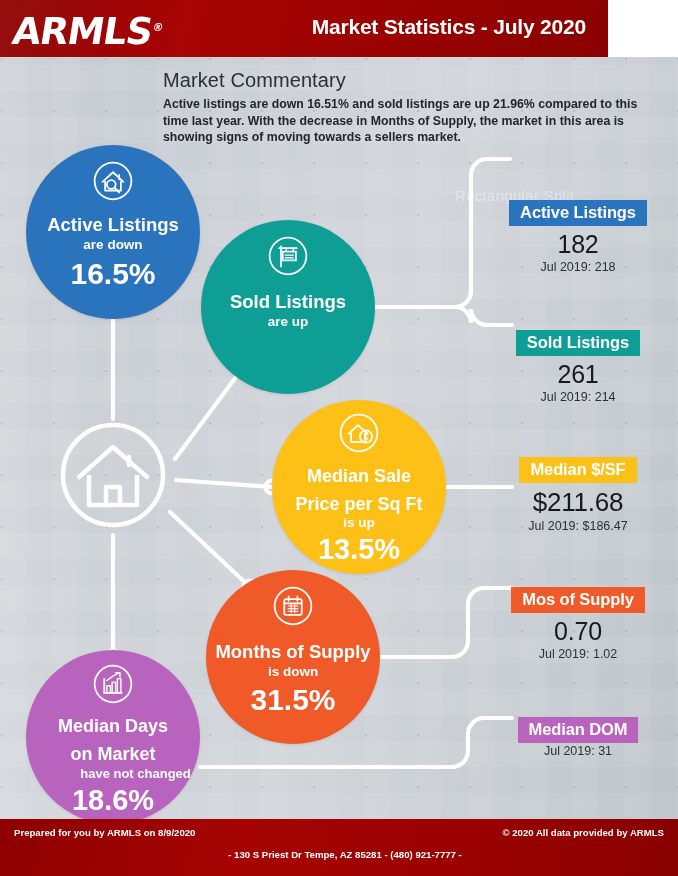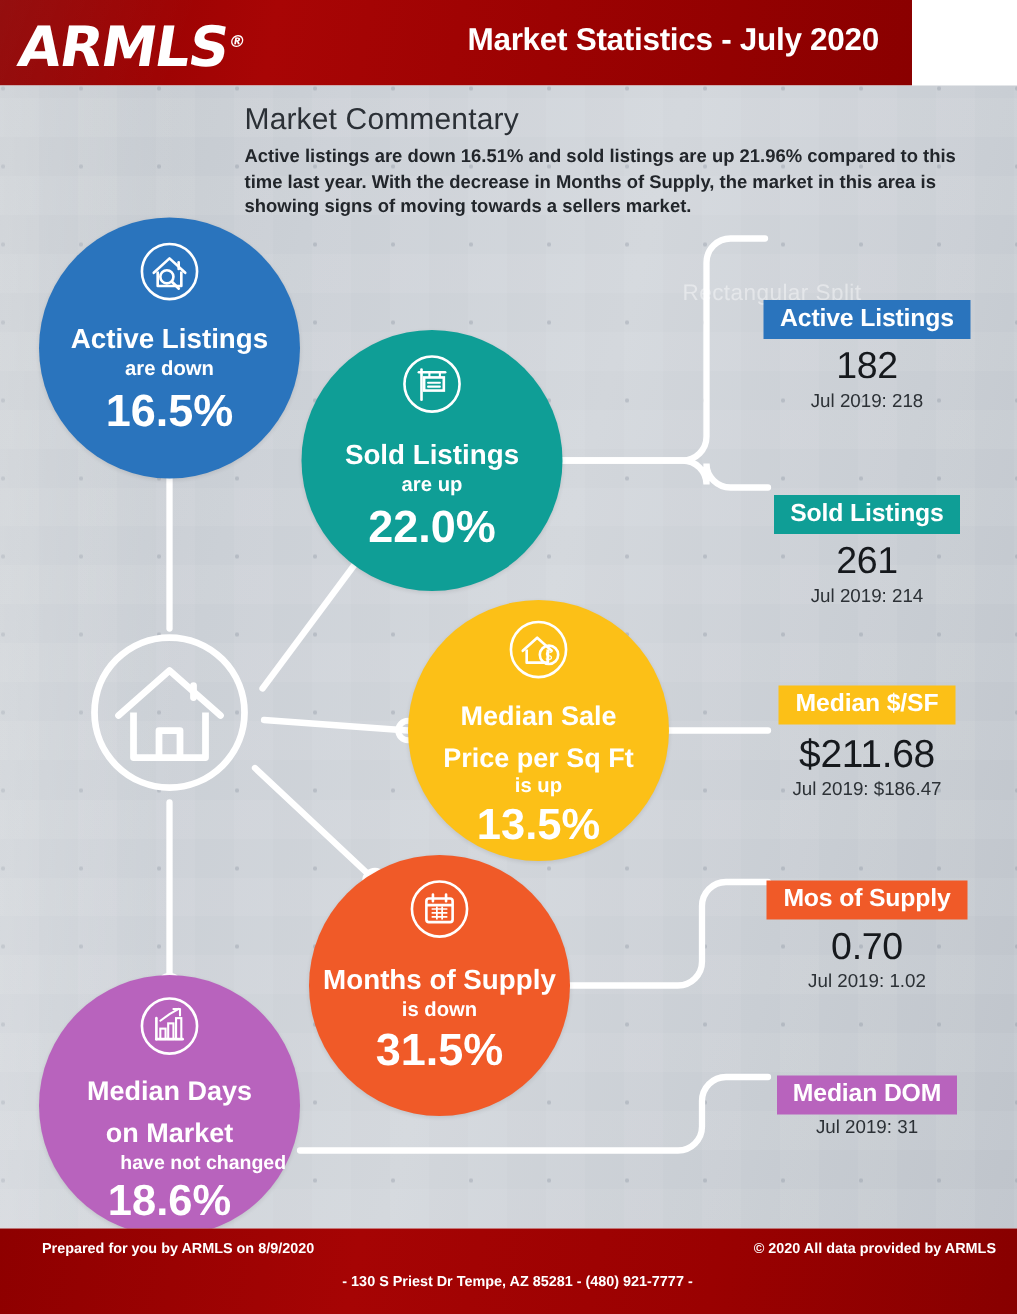--- a/index.html
+++ b/index.html
@@ -146,21 +146,21 @@
   #s-mos .chip{background:#f05a28;}
   #s-dom{left:488px;top:660px;text-align:center;}
   #s-dom .chip{background:#b863bd;}
 
   
   .footer{
     position:absolute;left:0;top:819px;width:678px;height:57px;
     background:linear-gradient(100deg,#8e0000 0%,#a60404 35%,#9a0101 70%,#880000 100%);
     color:#fff;
   }
-  .f-left{position:absolute;left:28px;top:8px;font-size:9.6px;font-weight:bold;}
+  .f-left{position:absolute;left:14px;top:8px;font-size:9.6px;font-weight:bold;}
   .f-right{position:absolute;right:14px;top:8px;font-size:9.6px;font-weight:bold;}
   .f-center{position:absolute;left:0;right:0;top:30px;text-align:center;font-size:9.6px;font-weight:bold;padding-left:12px;}
 </style>
 </head>
 <body>
 
 <div class="page">
 
   <div class="header">
     <div class="logo"><span>ARMLS</span><span class="reg">®</span></div>
@@ -235,21 +235,20 @@
           <circle cx="24" cy="24" r="21" fill="none" stroke="#ffffff" stroke-width="2"></circle>
           <path d="M16,13 V36" stroke="#ffffff" stroke-width="2" stroke-linecap="round"></path>
           <path d="M14,15 H34" stroke="#ffffff" stroke-width="2" stroke-linecap="round"></path>
           <rect x="18" y="19" width="15" height="10" fill="none" stroke="#ffffff" stroke-width="2"></rect>
           <path d="M21,23 H30 M21,26 H30" stroke="#ffffff" stroke-width="1.6" stroke-linecap="round"></path>
           <path d="M22,15 V19 M30,15 V19" stroke="#ffffff" stroke-width="1.6"></path>
         </svg>
       </span>
       <span class="bub-title">Sold Listings</span>
       <span class="bub-sub">are up</span>
-      <span class="bub-val">22.0%</span>
     </div>
 
     <div class="bubble" id="b-price">
       <span class="ico">
         <svg width="42" height="42" viewBox="0 0 48 48">
           <circle cx="24" cy="24" r="21" fill="none" stroke="#ffffff" stroke-width="2"></circle>
           <path d="M12,25 L23,15 L34,25" fill="none" stroke="#ffffff" stroke-width="2" stroke-linecap="round" stroke-linejoin="round"></path>
           <path d="M15,24 V34 H31 V24" fill="none" stroke="#ffffff" stroke-width="2" stroke-linejoin="round"></path>
           <circle cx="32" cy="28" r="7" fill="none" stroke="#ffffff" stroke-width="2"></circle>
           <text x="32" y="32" font-size="10" fill="#ffffff" text-anchor="middle" font-family="DejaVu Sans, sans-serif">$</text>

